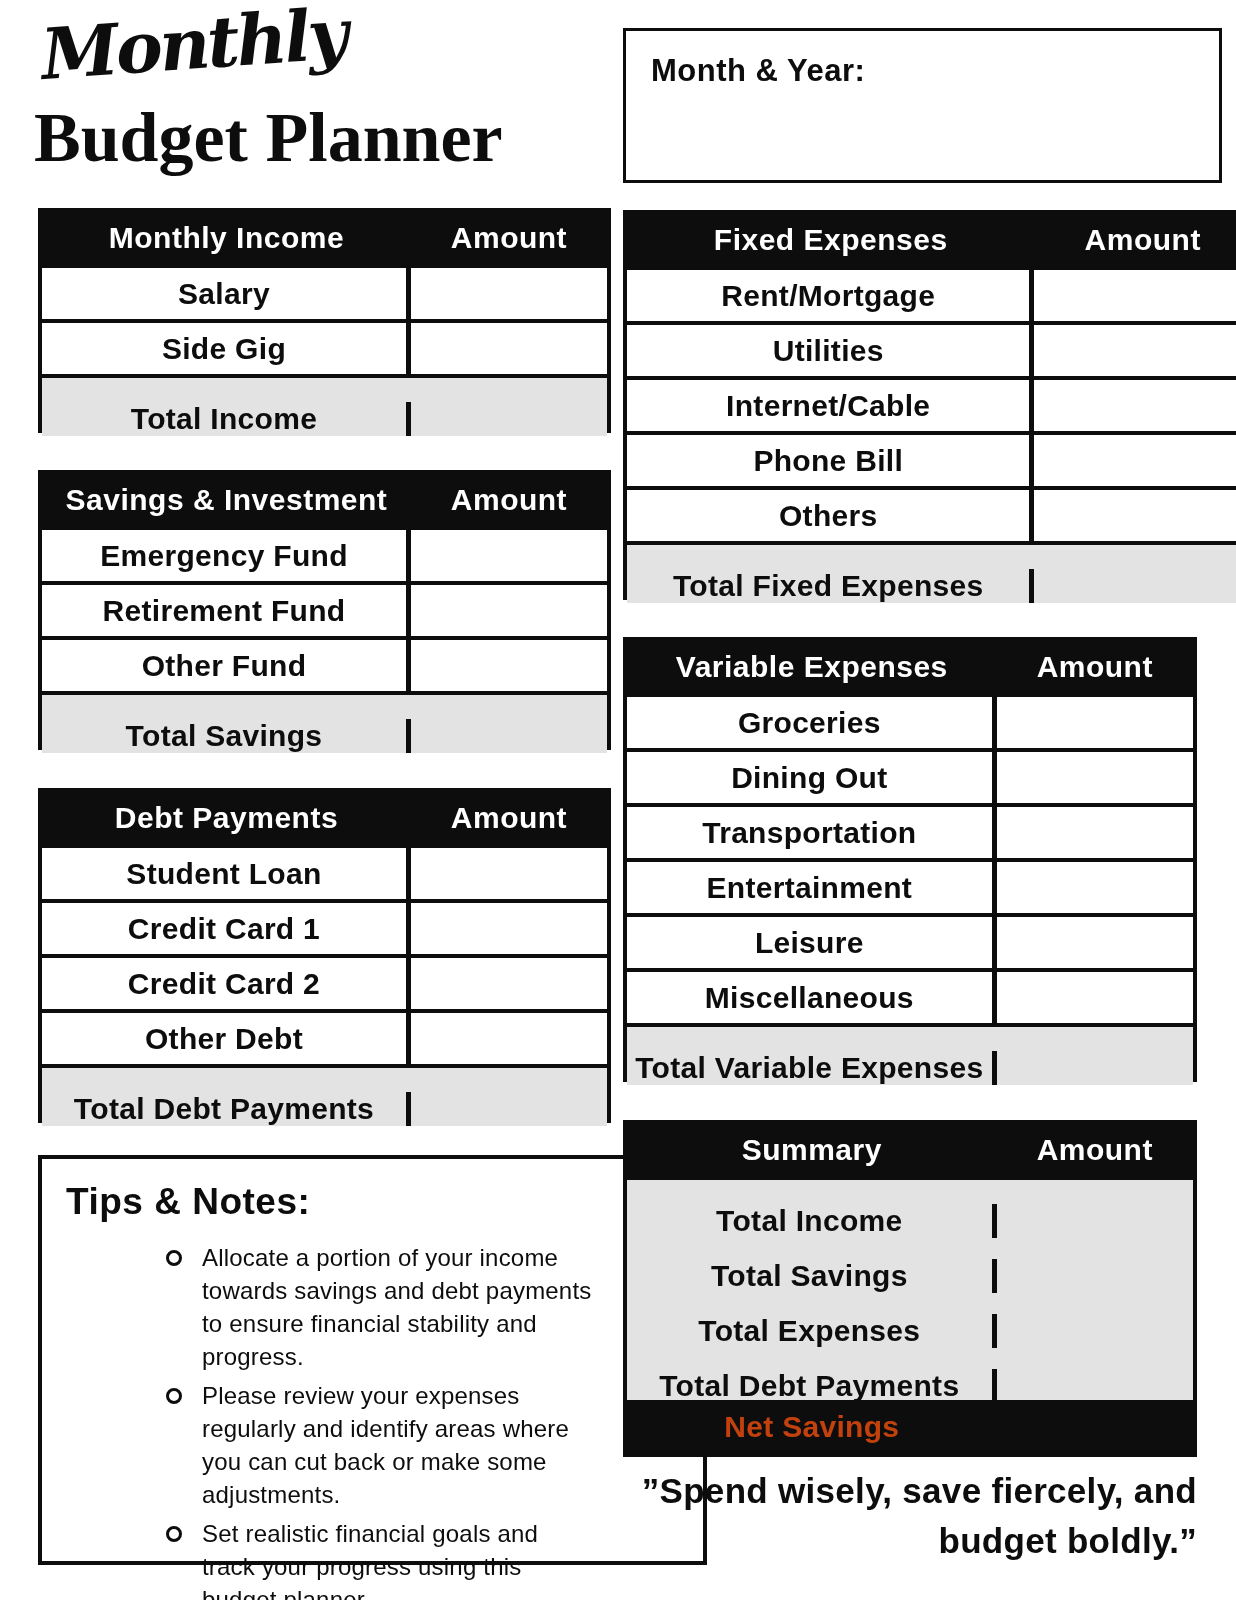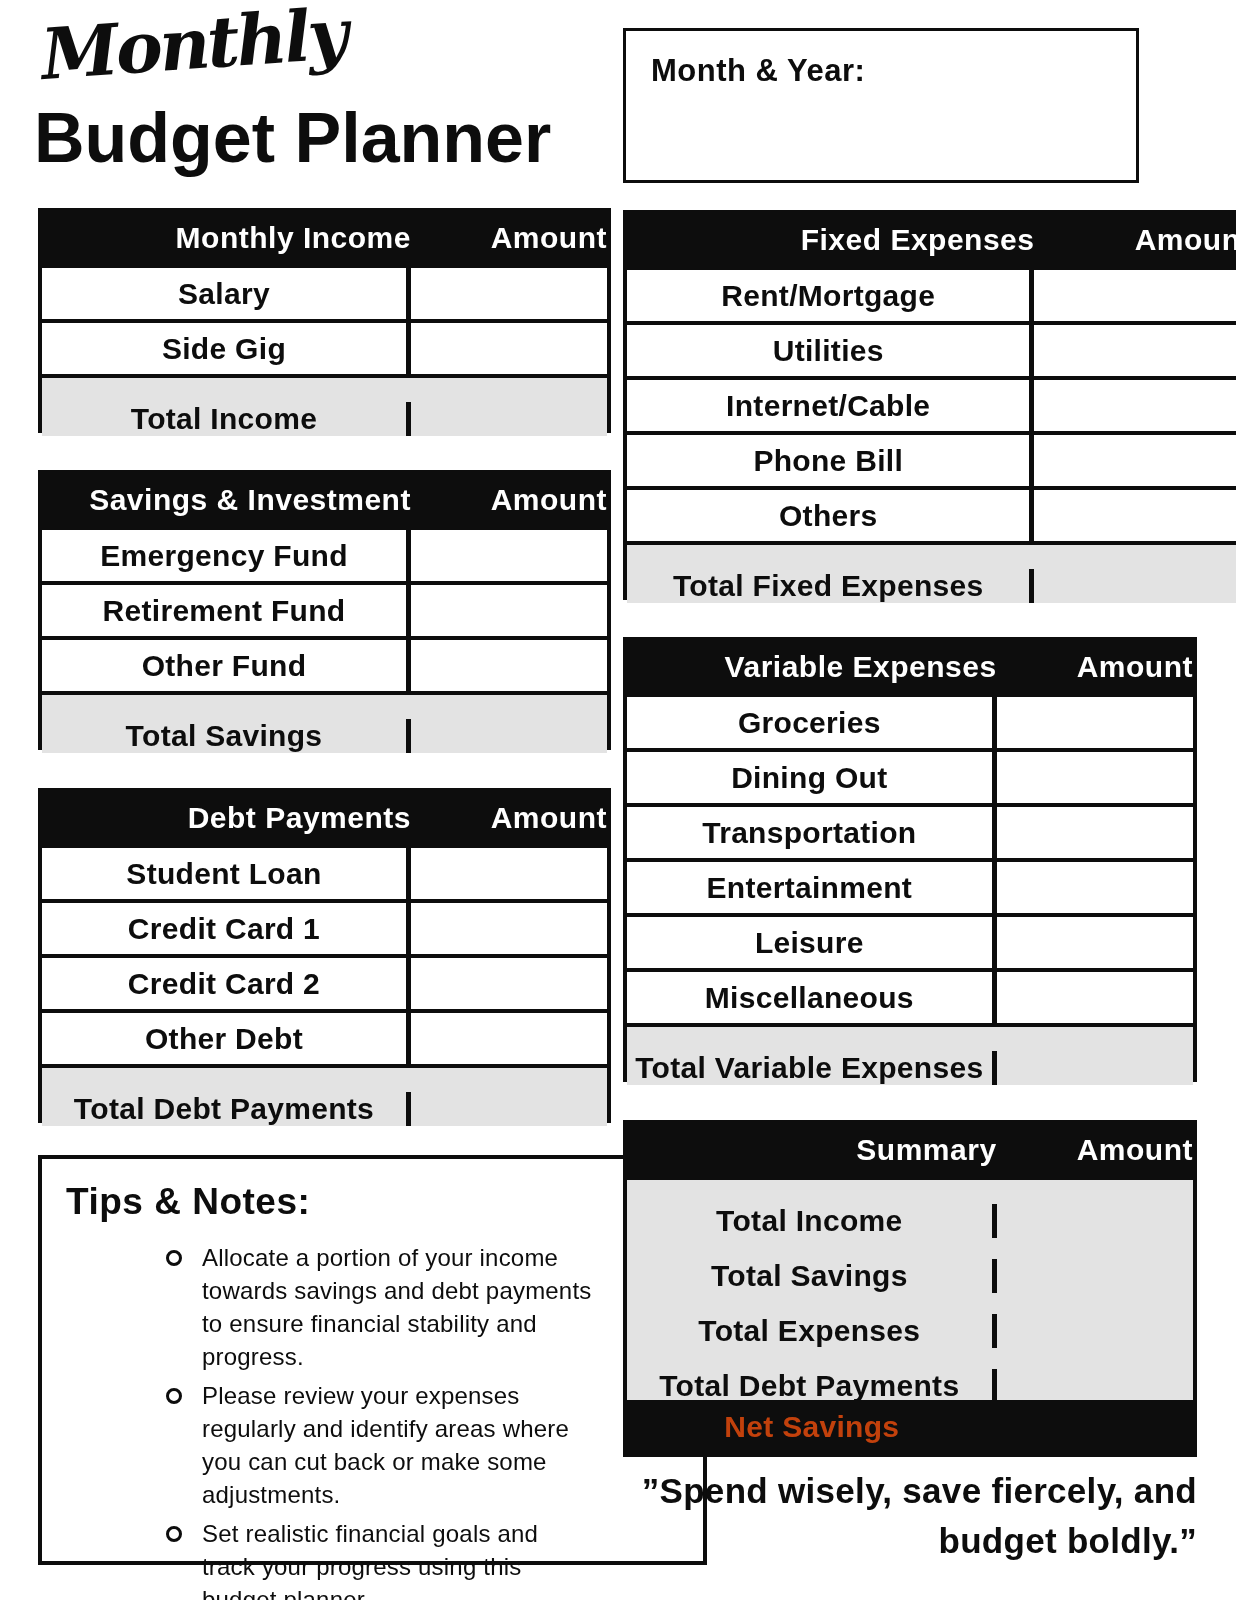--- a/index.html
+++ b/index.html
@@ -12,41 +12,42 @@
   .title-script{
     position:absolute;left:44px;top:18px;
     font-family:"DejaVu Serif",serif;font-style:italic;font-weight:700;
     font-size:70px;line-height:74px;letter-spacing:-3px;color:#0d0d0d;
     transform:rotate(-4deg);transform-origin:left bottom;
   }
   .title-main{
     position:absolute;left:34px;top:100px;
     font-weight:700;font-size:70px;line-height:76px;letter-spacing:0px;color:#0d0d0d;
     white-space:nowrap;
+    font-family:Liberation Serif, serif;
   }
 
   
   .month-year-box{
-    position:absolute;left:623px;top:28px;width:516px;height:155px;
+    position:absolute;left:623px;top:28px;width:599px;height:155px;
     border:3px solid #0d0d0d;box-sizing:border-box;background:#ffffff;padding-left:27px;
   }
   .month-year-box .label{
     position:absolute;left:25px;top:22px;font-size:31px;font-weight:600;letter-spacing:0.5px;
   }
 
   
   .btable{
     position:absolute;background:#ffffff;border:4px solid #0d0d0d;box-sizing:border-box;
   }
   .btable .thead{
     display:grid;grid-template-columns:65.3% 34.7%;
     background:#0d0d0d;color:#ffffff;height:52px;align-items:center;
   }
   .btable .thead .th{
-    text-align:right;font-size:30px;font-weight:600;letter-spacing:0.5px;line-height:52px;
+    text-align:center;font-size:30px;font-weight:600;letter-spacing:0.5px;line-height:52px;
     white-space:nowrap;
   }
   .btable .trow{
     display:grid;grid-template-columns:65.3% 34.7%;height:51px;
     border-top:4px solid #0d0d0d;background:#ffffff;
   }
   .btable .trow .cell{
     display:flex;align-items:center;justify-content:center;
     font-size:30px;font-weight:600;letter-spacing:0.3px;white-space:nowrap;
   }

